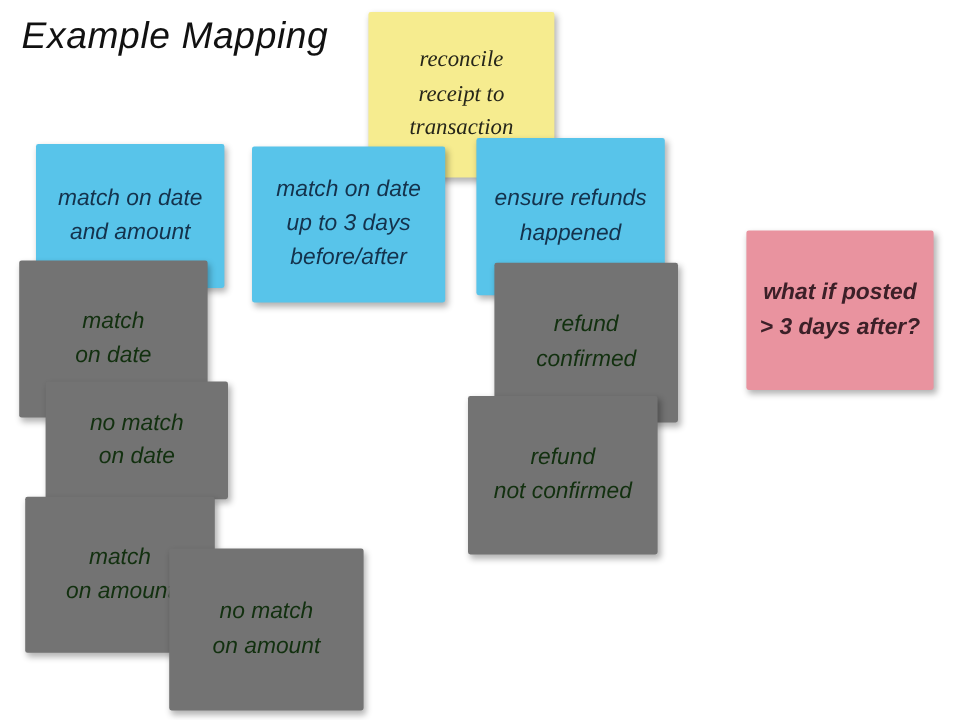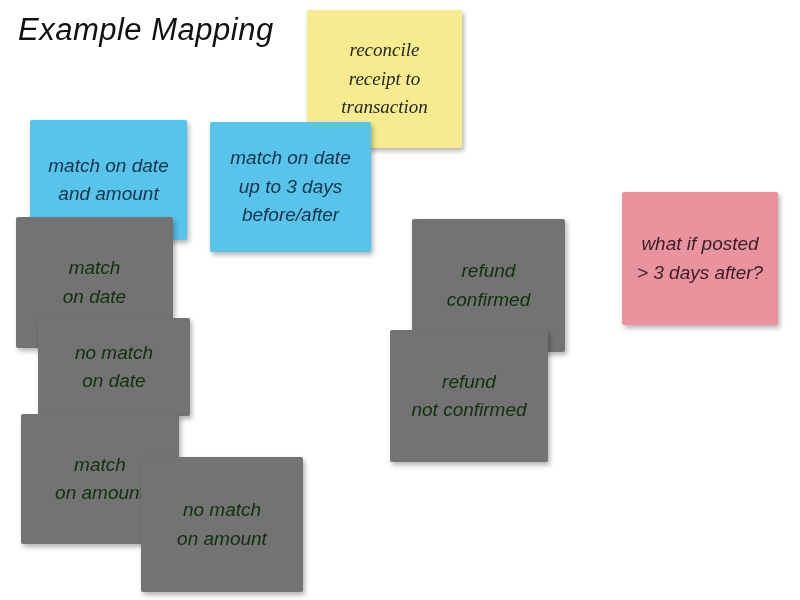--- a/index.html
+++ b/index.html
@@ -52,21 +52,21 @@
   .pos-blue-a         { left:  30px; top: 120px; width: 157px; height: 120px; z-index: 2; }
   .pos-blue-b         { left: 210px; top: 122px; width: 161px; height: 130px; z-index: 2; }
   .pos-blue-c         { left: 397px; top: 115px; width: 157px; height: 131px; z-index: 2; }
   .pos-green-1        { left:  16px; top: 217px; width: 157px; height: 131px; z-index: 3; }
   .pos-green-2        { left:  38px; top: 318px; width: 152px; height:  98px; z-index: 4; }
   .pos-green-3        { left:  21px; top: 414px; width: 158px; height: 130px; z-index: 5; }
   .pos-green-4        { left: 141px; top: 457px; width: 162px; height: 135px; z-index: 6; }
   .pos-green-5        { left: 412px; top: 219px; width: 153px; height: 133px; z-index: 3; }
   .pos-green-6        { left: 390px; top: 330px; width: 158px; height: 132px; z-index: 4; }
   .pos-pink-1         { left: 608px; top:  71px; width: 155px; height: 131px; z-index: 2; }
-  .pos-pink-2         { left: 622px; top: 192px; width: 156px; height: 133px; z-index: 3; }
+  .pos-pink-2         { left: 622px; top: 192px; width: 156px; height: 133px; z-index: 3; font-weight: bold; }
 </style>
 </head>
 <body>
 
 <div class="board">
 
   <h1 class="title">Example Mapping</h1>
 
   <div class="note yellow pos-reconcile">
     <span class="note-text">reconcile
@@ -78,20 +78,24 @@
     <span class="note-text">match on date
 and amount</span>
   </div>
 
   <div class="note blue pos-blue-b">
     <span class="note-text">match on date
 up to 3 days
 before/after</span>
   </div>
 
+  <div class="note blue pos-blue-c">
+    <span class="note-text">ensure refunds
+happened</span>
+  </div>
 
   <div class="note green pos-green-1">
     <span class="note-text">match
 on date</span>
   </div>
 
   <div class="note green pos-green-2">
     <span class="note-text">no match
 on date</span>
   </div>

